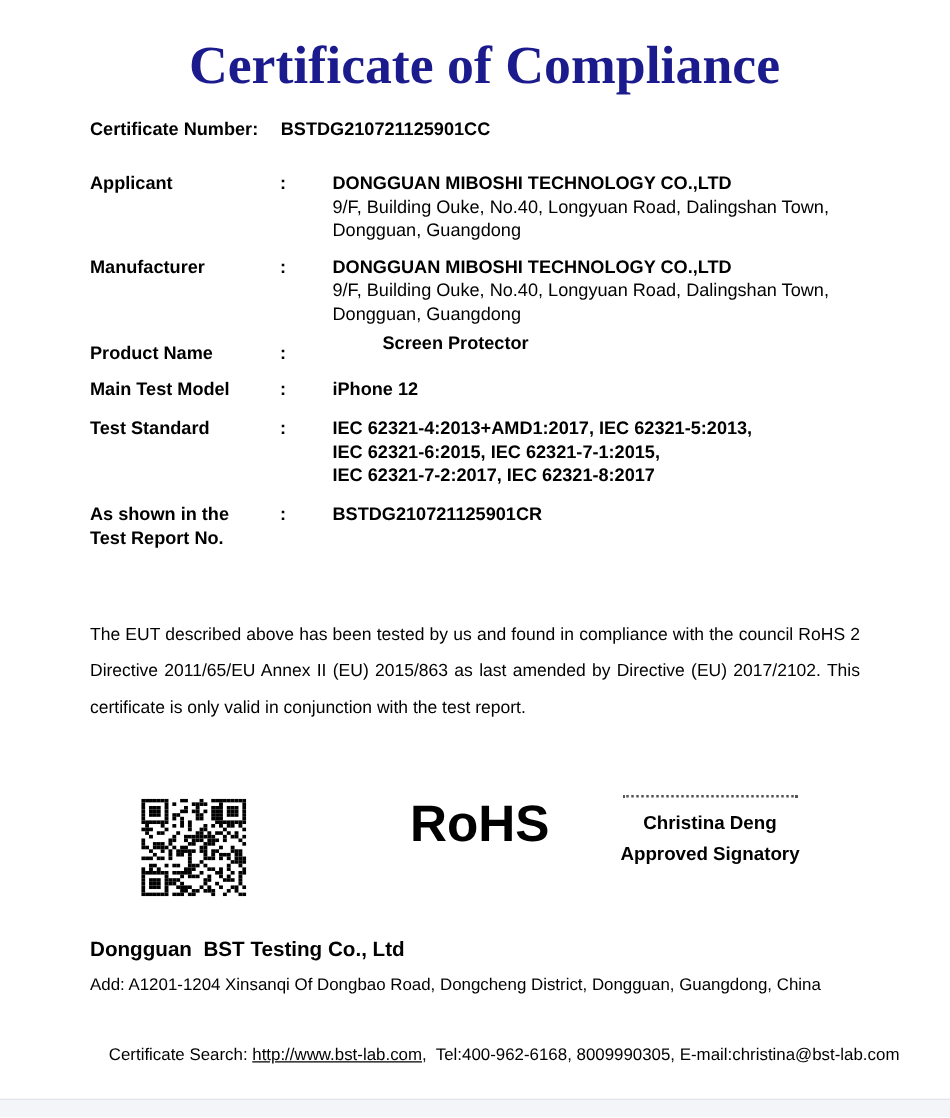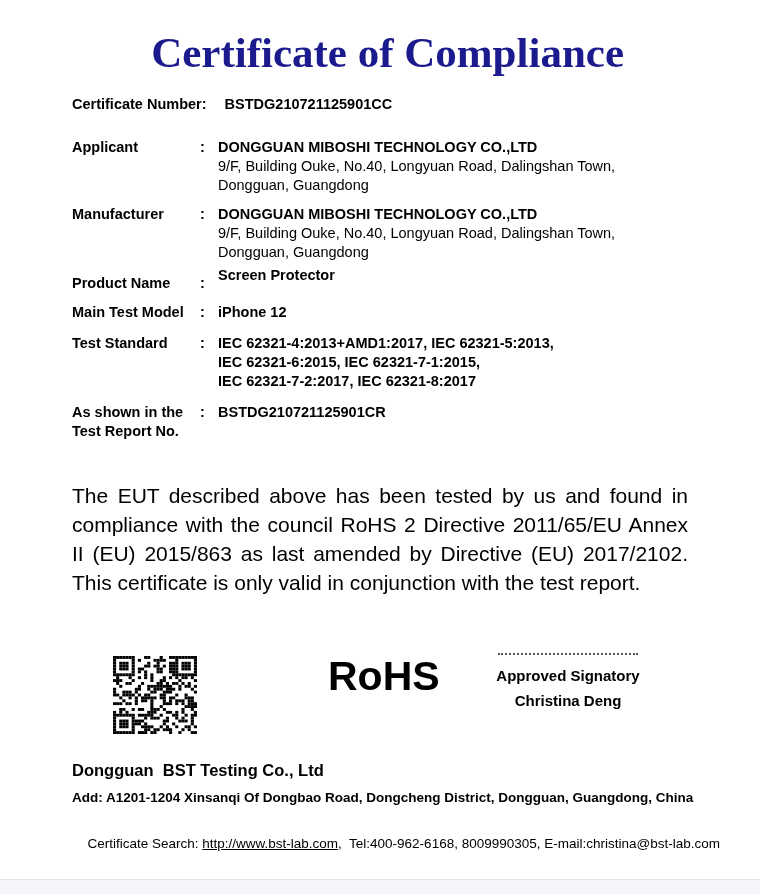--- a/index.html
+++ b/index.html
@@ -34,31 +34,32 @@
     font-size:14.5px;
     font-weight:bold;
   }
   .cert-num .val{margin-left:18px;}
 
   .rows{margin-top:26px;font-size:14.5px;line-height:19px;}
   .row{
     display:grid;
     grid-template-columns:128px 18px 1fr;
     margin-bottom:10px;
+    gap:24px;
   }
   .row .lbl{font-weight:bold;}
   .row .colon{font-weight:bold;}
   .row .val{}
   .row .bold{font-weight:bold;}
   .row.mt12{margin-top:12px;}
-  .raised{position:relative;top:-8px;}
+  .raised{position:relative;top:-8px;margin-left:40px;}
 
   .statement{
-    margin-top:40px;
-    font-size:21px;
+    margin-top:52px;
+    font-size:14px;
     line-height:29px;
     text-align:justify;
   }
 
   .stamp-row{position:relative;height:112px;margin-top:56px;}
   .qr{
     position:absolute;left:41px;top:3px;
     width:84px;height:78px;
   }
   .qr svg{width:100%;height:100%;}
@@ -81,26 +82,25 @@
 
   .footer{
     position:absolute;left:72px;right:40px;bottom:20px;
   }
   .footer .company{
     font-size:16.5px;font-weight:bold;line-height:22px;
     white-space:pre-wrap;
     margin-bottom:7px;
   }
   .footer .addr{
-    font-size:13.5px;line-height:20px;margin-bottom:6px;
+    font-size:13.5px;line-height:20px;margin-bottom:16px;
     white-space:pre-wrap;
-    font-weight:bold;
   }
   .footer .search{
-    font-size:13.5px;line-height:20px;white-space:pre-wrap;text-align:right;
+    font-size:13.5px;line-height:20px;white-space:pre-wrap;
   }
   .footer .search a{color:inherit;text-decoration:underline;}
 
   .bottom-band{
     position:absolute;left:0;right:0;bottom:0;height:15px;
     background:var(--band-bg);
     border-top:1px solid #e2e4e9;
   }
 </style>
 </head>
@@ -520,22 +520,22 @@
           <rect x="39" y="78" width="3" height="3" fill="#000"></rect>
           <rect x="54" y="78" width="3" height="3" fill="#000"></rect>
           <rect x="63" y="78" width="3" height="3" fill="#000"></rect>
           <rect x="75" y="78" width="3" height="3" fill="#000"></rect>
           <rect x="78" y="78" width="3" height="3" fill="#000"></rect>
         </svg>
     </div>
     <div class="rohs">RoHS</div>
     <div class="sig">
       <div class="dotline"></div>
+      <div>Christina Deng</div>
       <div>Approved Signatory</div>
-      <div>Christina Deng</div>
     </div>
   </div>
 
 </div>
 
 <div class="footer">
   <div class="company">Dongguan  BST Testing Co., Ltd</div>
   <div class="addr">Add: A1201-1204 Xinsanqi Of Dongbao Road, Dongcheng District, Dongguan, Guangdong, China</div>
   <div class="search">
     <span>Certificate Search: </span><a href="#">http://www.bst-lab.com</a><span>,  Tel:400-962-6168, 8009990305, E-mail:christina@bst-lab.com</span>

